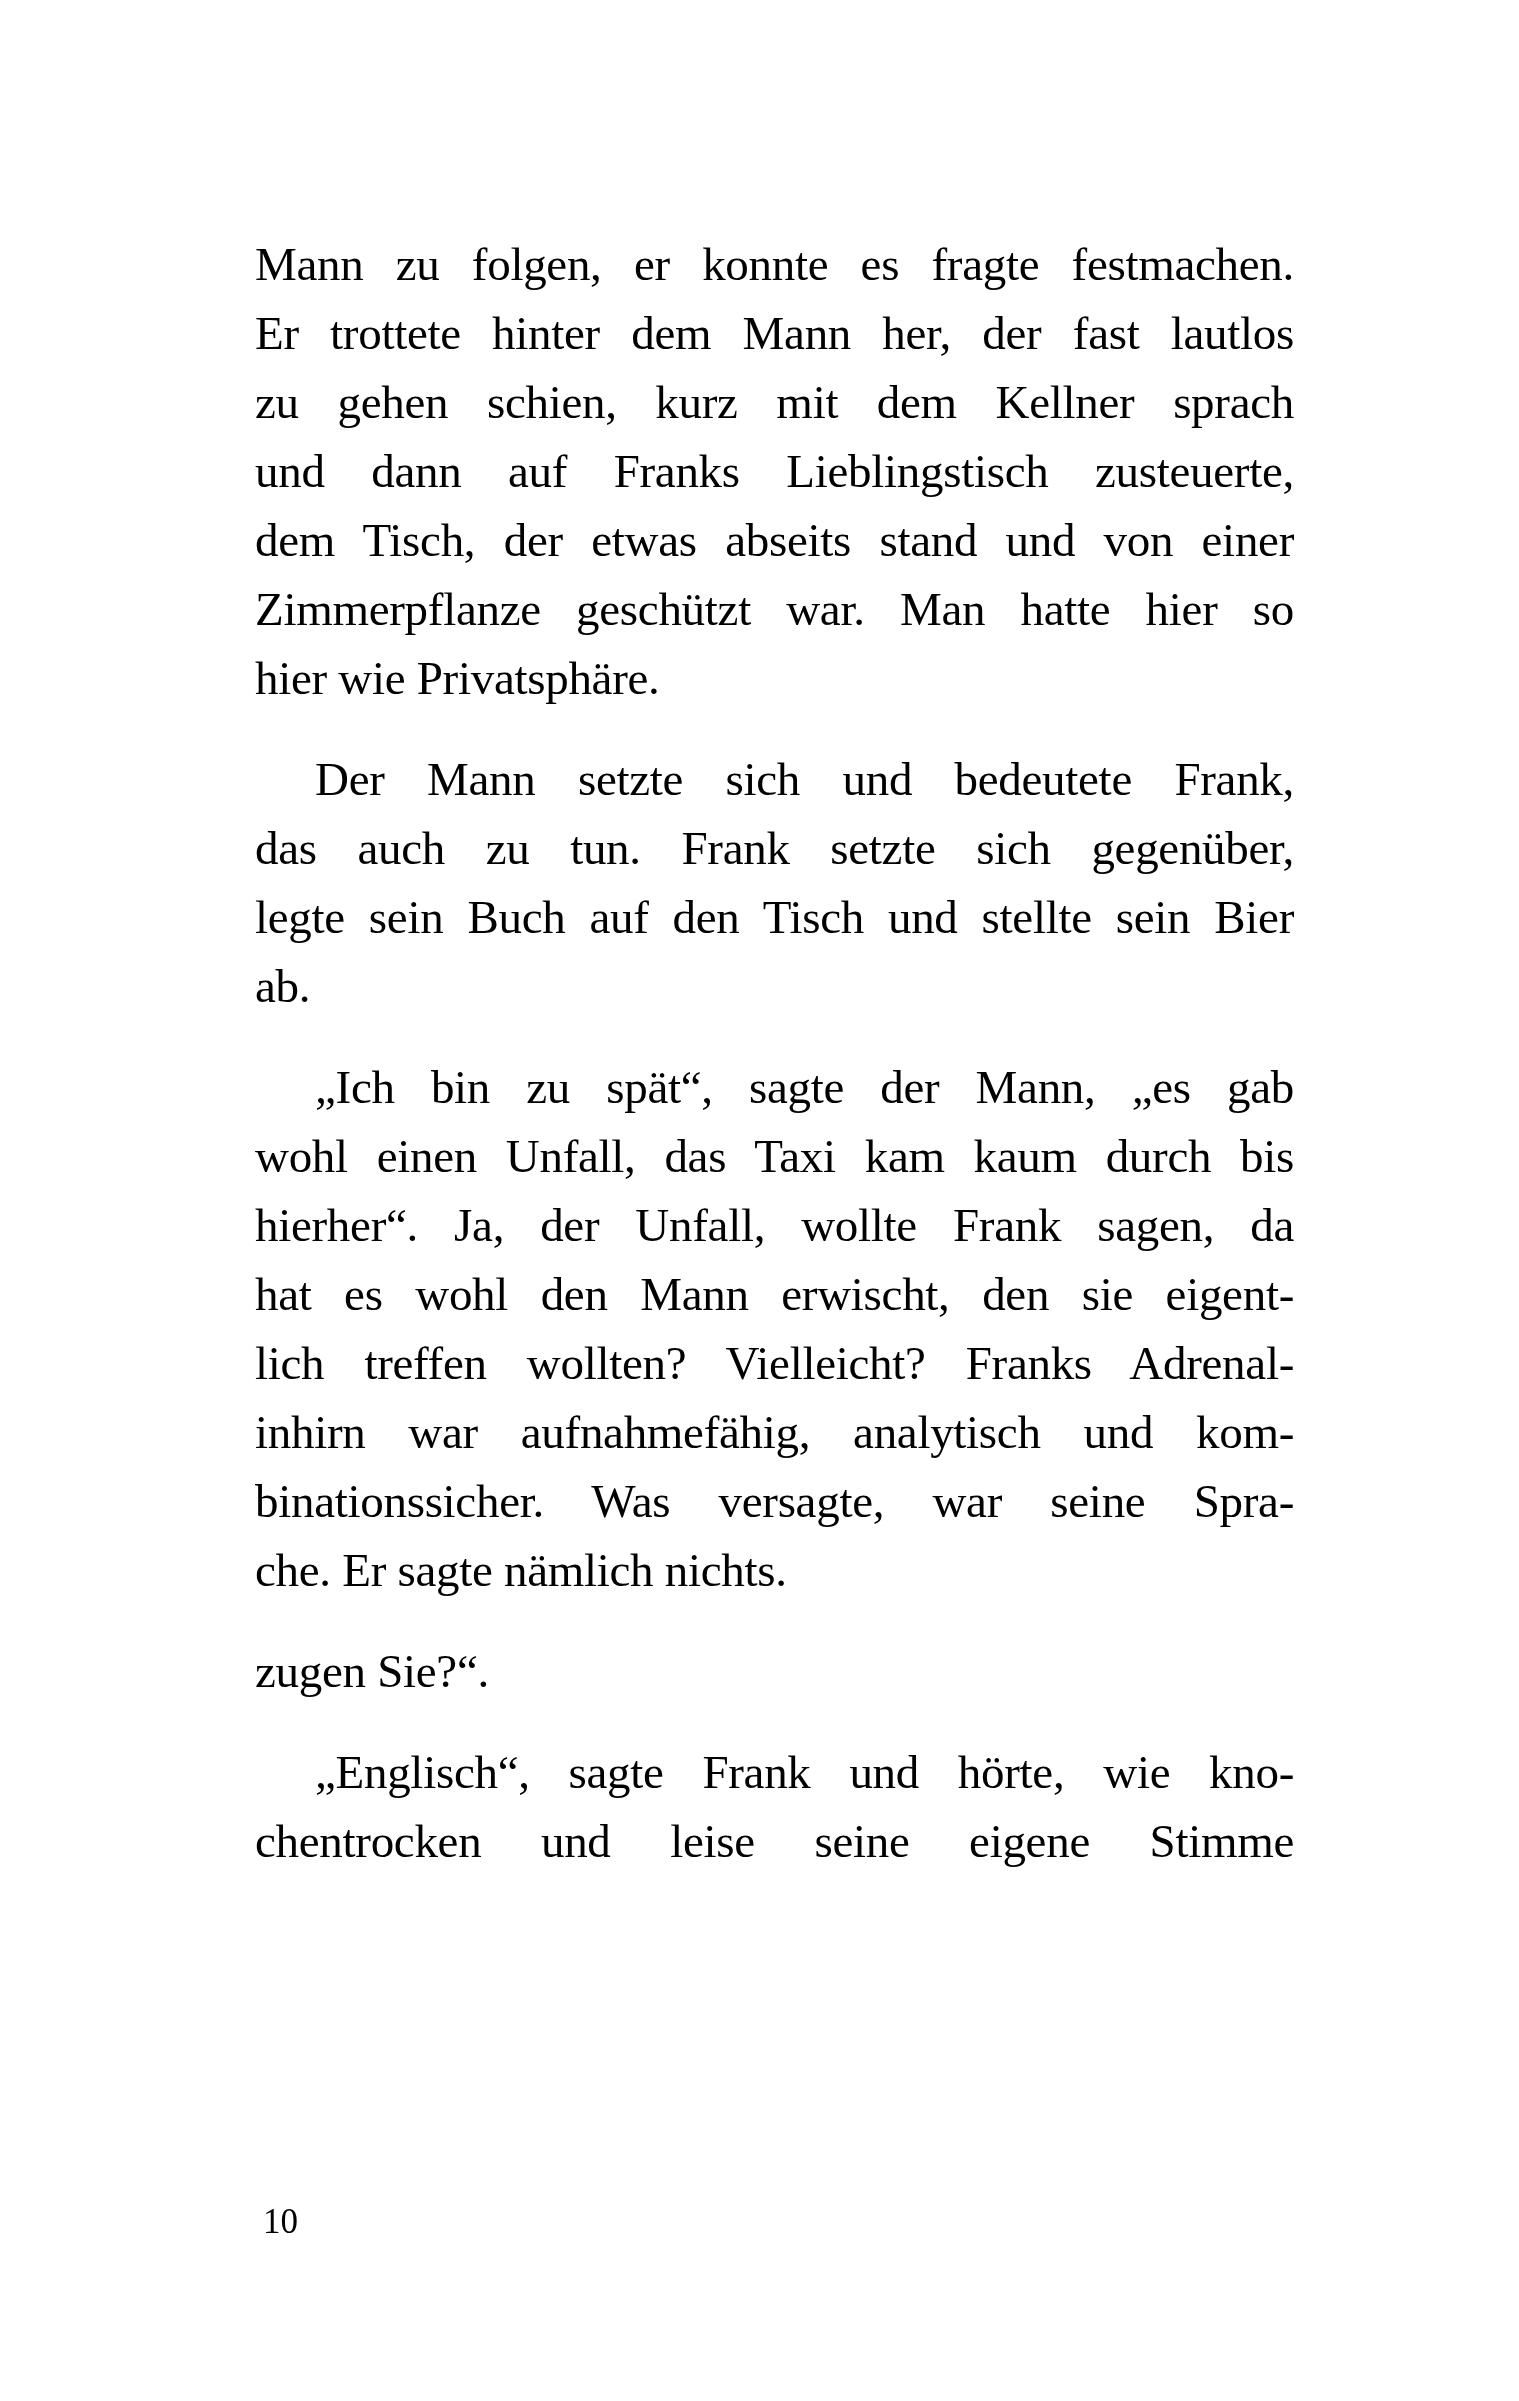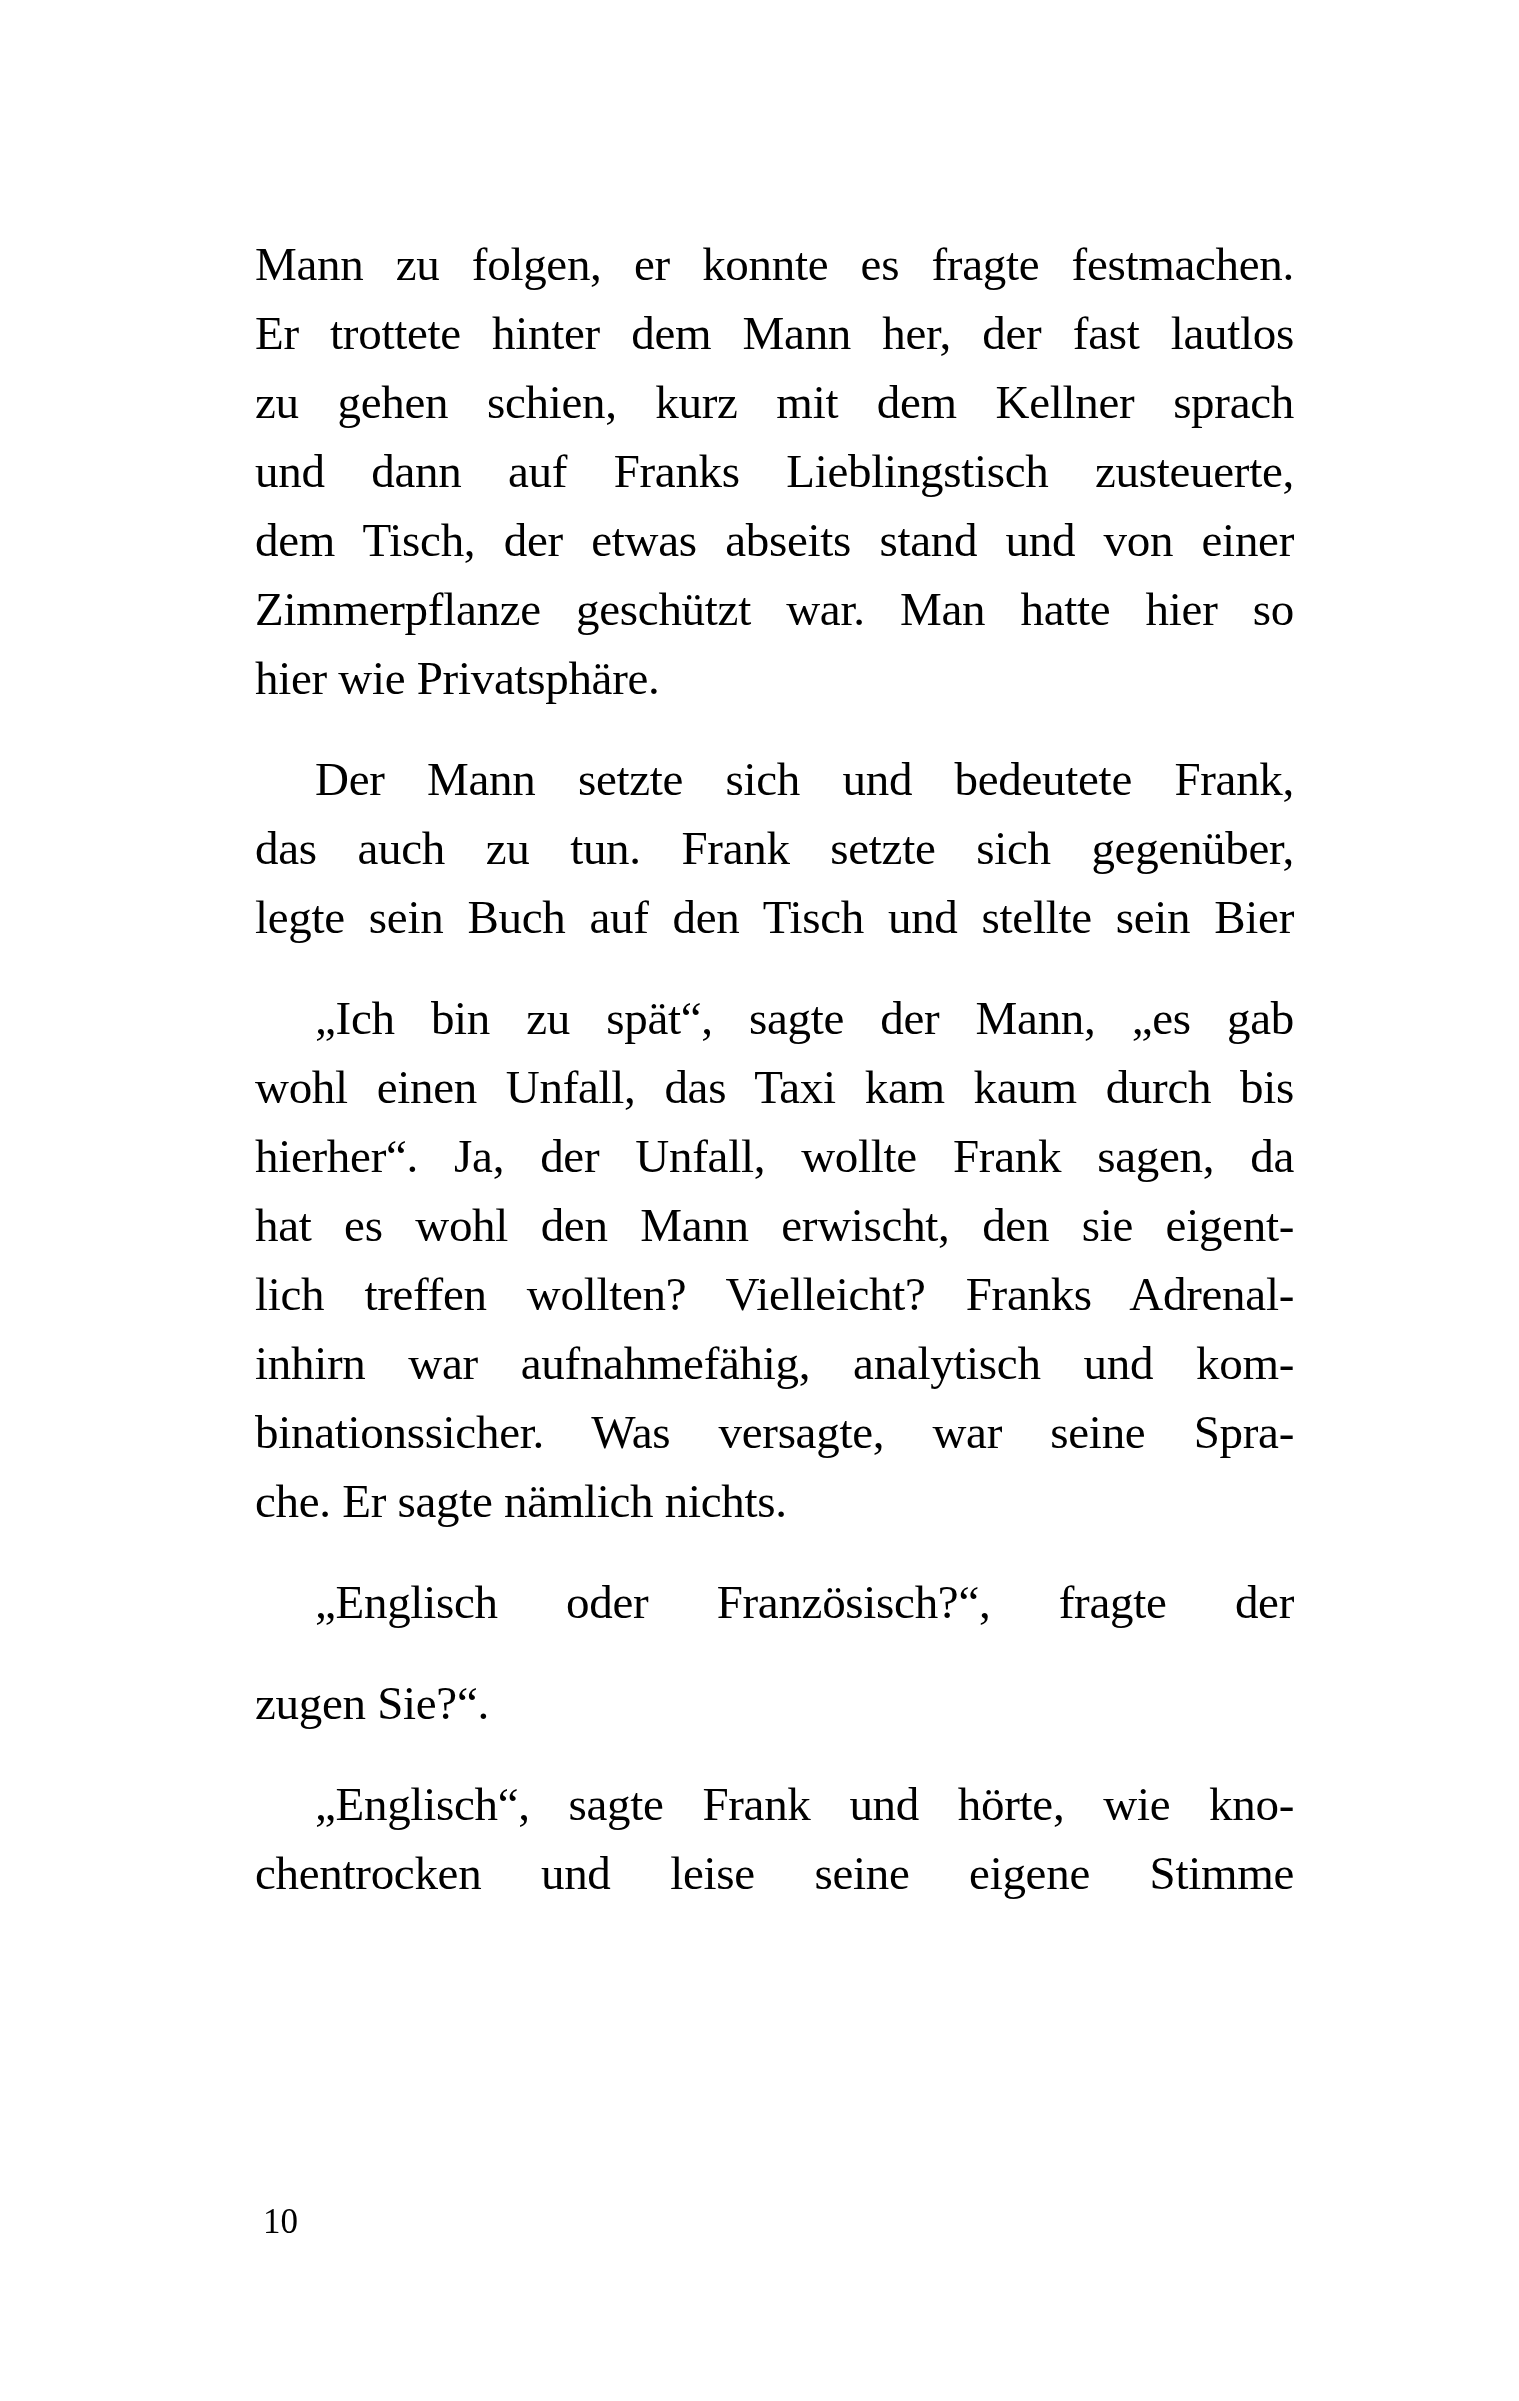--- a/index.html
+++ b/index.html
@@ -60,33 +60,33 @@
         <div class="line">zu gehen schien, kurz mit dem Kellner sprach</div>
         <div class="line">und dann auf Franks Lieblingstisch zusteuerte,</div>
         <div class="line">dem Tisch, der etwas abseits stand und von einer</div>
         <div class="line">Zimmerpflanze geschützt war. Man hatte hier so</div>
         <div class="line end">hier wie Privatsphäre.</div>
       </div>
       <div class="para">
         <div class="line indent">Der Mann setzte sich und bedeutete Frank,</div>
         <div class="line">das auch zu tun. Frank setzte sich gegenüber,</div>
         <div class="line">legte sein Buch auf den Tisch und stellte sein Bier</div>
+        <div class="line end">ab.</div>
       </div>
       <div class="para">
         <div class="line indent">„Ich bin zu spät“, sagte der Mann, „es gab</div>
         <div class="line">wohl einen Unfall, das Taxi kam kaum durch bis</div>
         <div class="line">hierher“. Ja, der Unfall, wollte Frank sagen, da</div>
         <div class="line">hat es wohl den Mann erwischt, den sie eigent-</div>
         <div class="line">lich treffen wollten? Vielleicht? Franks Adrenal-</div>
         <div class="line">inhirn war aufnahmefähig, analytisch und kom-</div>
         <div class="line">binationssicher. Was versagte, war seine Spra-</div>
         <div class="line end">che. Er sagte nämlich nichts.</div>
       </div>
       <div class="para">
-        <div class="line indent">„Englisch oder Französisch?“, fragte der</div>
       </div>
       <div class="para">
         <div class="line end">zugen Sie?“.</div>
       </div>
       <div class="para">
         <div class="line indent">„Englisch“, sagte Frank und hörte, wie kno-</div>
         <div class="line">chentrocken und leise seine eigene Stimme</div>
       </div>
     </div>
   <div class="page-number">10</div>

